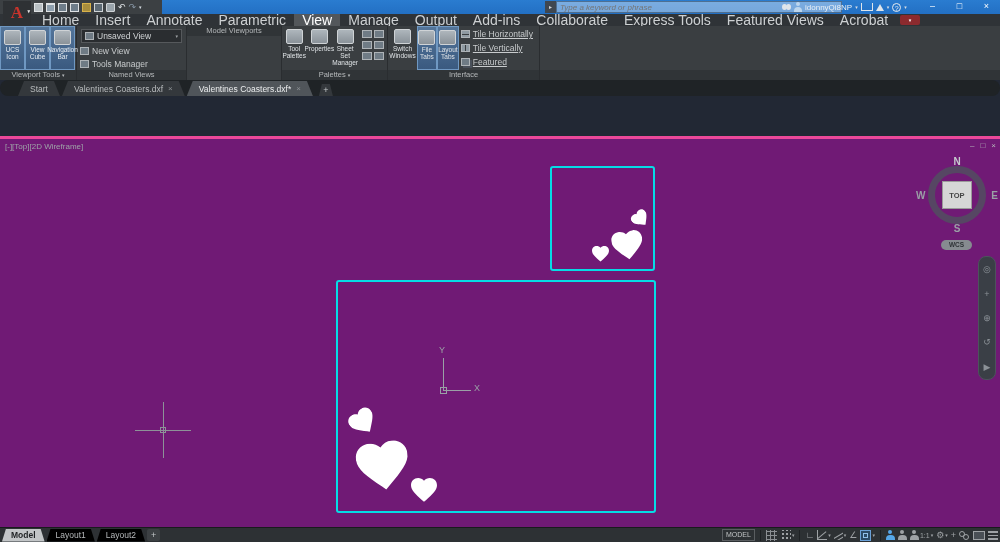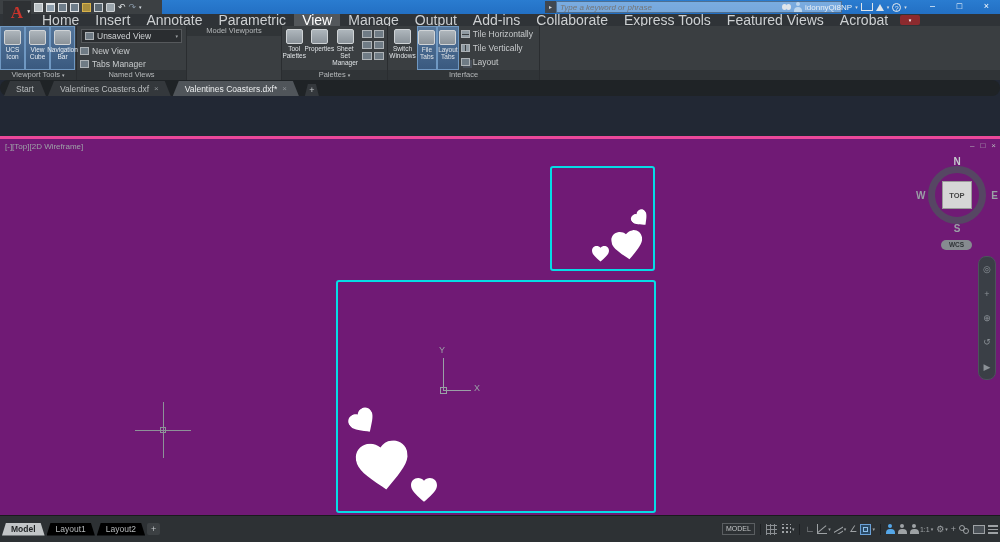--- a/index.html
+++ b/index.html
@@ -56,26 +56,26 @@
   .rowitem{display:flex;align-items:center;gap:3px;font-size:8.5px;color:#c8cbcd;height:13px;padding-left:3px;white-space:nowrap;}
   .nv-dd{margin:3px 4px 1px 4px;height:12px;background:#2a2d30;border:1px solid #56595c;display:flex;align-items:center;gap:3px;padding:0 3px;font-size:8.5px;color:#d0d3d5;}
   .nv-dd .grow{flex:1;}
   .vcfg{width:42px;display:flex;flex-direction:column;align-items:center;color:#c8cbcd;font-size:7px;line-height:7.5px;text-align:center;padding-top:2px;box-sizing:border-box;}
   .vcfg .vic{width:20px;height:16px;border:1px solid #b5babd;background:transparent;position:relative;margin-bottom:2px;}
   .vcfg .vic::after{content:"";position:absolute;inset:3px;background:#7c878f;}
   .palbtn{width:26px;display:flex;flex-direction:column;align-items:center;font-size:6.5px;line-height:7px;color:#dfe3e6;text-align:center;padding-top:1px;box-sizing:border-box;}
   .minigrid{display:grid;grid-template-columns:10px 10px;grid-auto-rows:9px;gap:2px;margin:4px 3px 0 4px;}
   .minigrid .mi{width:10px;height:8px;}
   .ifc-col{display:flex;flex-direction:column;justify-content:space-between;padding:2px 0 2px 2px;}
-  .tileitem{display:flex;align-items:center;gap:3px;font-size:8.5px;color:#c8cbcd;height:12px;white-space:nowrap;padding-right:6px;}
+  .tileitem{display:flex;align-items:center;gap:3px;font-size:8.5px;color:#c8cbcd;height:12px;white-space:nowrap;padding-right:6px;text-decoration:underline;}
   .ti-h{width:9px;height:8px;border:1px solid #aeb3b7;box-sizing:border-box;background:linear-gradient(#8f9aa2 0 3px,#3a3e41 3px 4px,#8f9aa2 4px 100%);}
   .ti-v{width:9px;height:8px;border:1px solid #aeb3b7;box-sizing:border-box;background:linear-gradient(90deg,#8f9aa2 0 3px,#3a3e41 3px 4px,#8f9aa2 4px 100%);}
   .ti-c{width:9px;height:8px;border:1px solid #aeb3b7;box-sizing:border-box;background:#6f7b85;box-shadow:2px 2px 0 #49505a;}
   
-  .filetabs{position:absolute;top:80px;left:0;width:1000px;height:16px;background:#1f2326;display:flex;align-items:flex-end;padding-left:4px;box-sizing:border-box;border-radius:8px;}
+  .filetabs{position:absolute;top:80px;left:0;width:1000px;height:16px;background:#1f2326;display:flex;align-items:flex-end;padding-left:18px;box-sizing:border-box;border-radius:8px;}
   .ftab{height:15px;display:flex;align-items:center;gap:5px;padding:0 12px;font-size:8.5px;color:#b9bcbe;background:#34383c;
         clip-path:polygon(6px 0,calc(100% - 6px) 0,100% 100%,0 100%);margin-right:2px;white-space:nowrap;}
   .ftab.active{background:#50555a;color:#eceeef;}
   .ftab .x{color:#8d9195;font-size:8px;}
   .ftab-plus{width:14px;height:12px;margin-left:4px;background:#34383c;color:#c3c7c9;font-size:9px;line-height:12px;text-align:center;clip-path:polygon(3px 0,calc(100% - 3px) 0,100% 100%,0 100%);}
   
   .canvas{position:absolute;top:96px;left:0;width:1000px;height:431px;background:#701a75;overflow:hidden;border-top:3px solid #ec4899;margin-top:40px;}
   .vp-label{position:absolute;left:5px;top:3px;font-size:8px;color:#9ea3a8;}
   .vp-controls{position:absolute;right:4px;top:2px;display:flex;gap:6px;color:#b5b8ba;font-size:8px;}
   .cad-square{position:absolute;border:2px solid #06dce6;border-radius:3px;box-sizing:border-box;}
@@ -103,21 +103,21 @@
   .ucs-y{position:absolute;left:439px;top:206px;color:#9aa0a6;font-size:9px;}
   .ucs-x{position:absolute;left:474px;top:244px;color:#9aa0a6;font-size:9px;}
   
   .cmdbar{position:absolute;left:205px;top:415px;width:585px;height:16px;display:flex;align-items:stretch;}
   .cmd-left{width:30px;background:#2b2e31;border:1px solid #17191b;display:flex;align-items:center;justify-content:space-around;color:#c7cbce;font-size:8px;box-sizing:border-box;}
   .cmd-input-wrap{flex:1;background:#cbcbcb;border:1px solid #979797;display:flex;align-items:center;gap:4px;padding:0 4px;box-sizing:border-box;}
   .cmd-chip{width:10px;height:10px;background:#6d7478;color:#e8e8e8;font-size:5px;line-height:10px;text-align:center;}
   .cmd-input-wrap input{flex:1;border:none;background:transparent;outline:none;font-style:italic;font-size:9px;color:#5d6165;font-family:"Liberation Sans",sans-serif;}
   .cmd-end{width:8px;color:#5d6165;font-size:6px;line-height:16px;}
   
-  .statusbar{position:absolute;bottom:0;left:0;width:1000px;height:27px;background:#2d3134;border-top:1px solid #191b1d;display:flex;align-items:center;padding:0 2px;box-sizing:border-box;}
+  .statusbar{position:absolute;bottom:0;left:0;width:1000px;height:15px;background:#2d3134;border-top:1px solid #191b1d;display:flex;align-items:center;padding:0 2px;box-sizing:border-box;}
   .ltab{height:13px;padding:0 9px;font-size:8.5px;line-height:13px;color:#b5b8ba;background:#000000;clip-path:polygon(4px 0,calc(100% - 4px) 0,100% 100%,0 100%);margin-right:2px;}
   .ltab.active{background:#c2c5c7;color:#1e2123;font-weight:bold;}
   .ltab-plus{width:13px;height:12px;background:#3c4043;border-radius:2px;color:#c3c7c9;font-size:9px;line-height:12px;text-align:center;}
   .sb-right{margin-left:auto;display:flex;align-items:center;gap:3px;}
   .sb-btn{display:flex;align-items:center;gap:1px;color:#9ea2a5;}
   .sb-model{border:1px solid #5a5e61;color:#c0c3c5;font-size:7px;padding:0 3px;line-height:10px;}
   .sb-sep{width:1px;height:11px;background:#1e2124;margin:0 2px;}
   .scaret{font-size:5px;color:#9ea2a5;}
   .i-grid{width:11px;height:11px;background-image:linear-gradient(#8b8f93 1px,transparent 1px),linear-gradient(90deg,#8b8f93 1px,transparent 1px);background-size:4px 4px;background-position:0 1px;}
   .i-snap{width:11px;height:11px;background-image:radial-gradient(#9ea2a5 1px,transparent 1.2px);background-size:4px 4px;background-position:1px 2px;}
@@ -220,21 +220,21 @@
         <span class="mi"></span>
         <span class="grow">Unsaved View</span>
         <span class="scaret">▾</span>
       </div>
       <div class="rowitem">
         <span class="mi"></span>
         <span>New View</span>
       </div>
       <div class="rowitem">
         <span class="mi"></span>
-        <span>Tabs Manager</span>
+        <span>Tools Manager</span>
       </div>
     </div>
     <div class="rp-label"><span>Named Views</span></div>
   </div>
 
   <div class="rpanel" style="width:95px;">
     <div class="rp-label"><span>Model Viewports</span></div>
   </div>
 
   <div class="rpanel" style="width:106px;">
@@ -281,21 +281,21 @@
         <div class="tileitem">
           <span class="ti-h"></span>
           <span>Tile Horizontally</span>
         </div>
         <div class="tileitem">
           <span class="ti-v"></span>
           <span>Tile Vertically</span>
         </div>
         <div class="tileitem">
           <span class="ti-c"></span>
-          <span>Layout</span>
+          <span>Featured</span>
         </div>
       </div>
     </div>
     <div class="rp-label"><span>Interface</span></div>
   </div>
 
   <div class="rpanel" style="flex:1;border-right:none;">
     <div class="rp-content"></div>
     <div class="rp-label"></div>
   </div>

